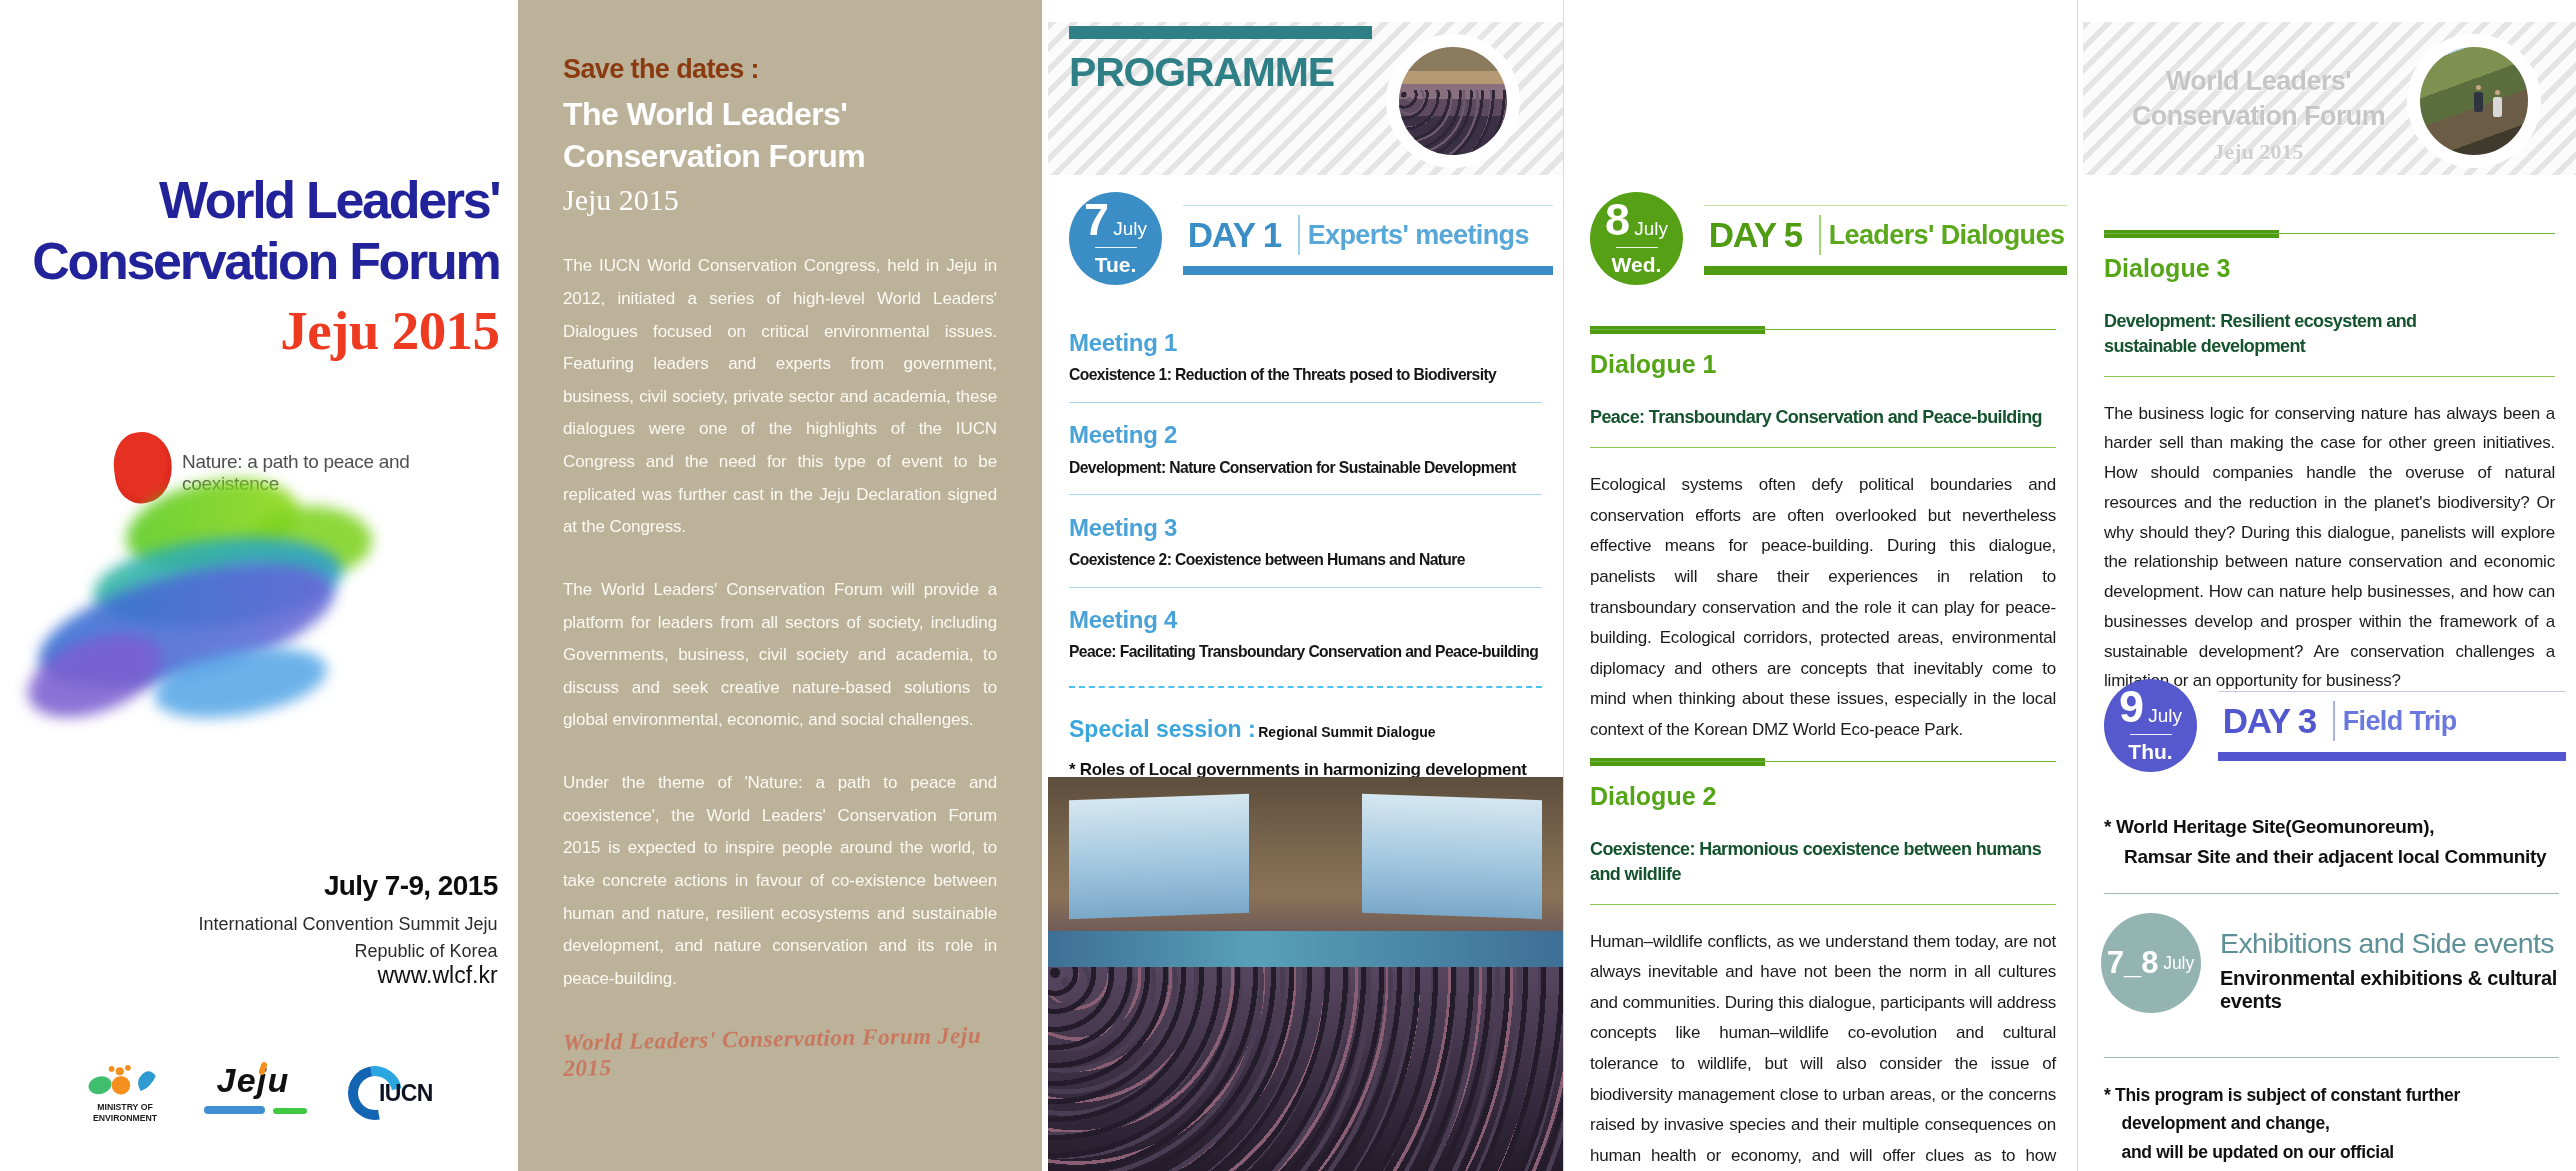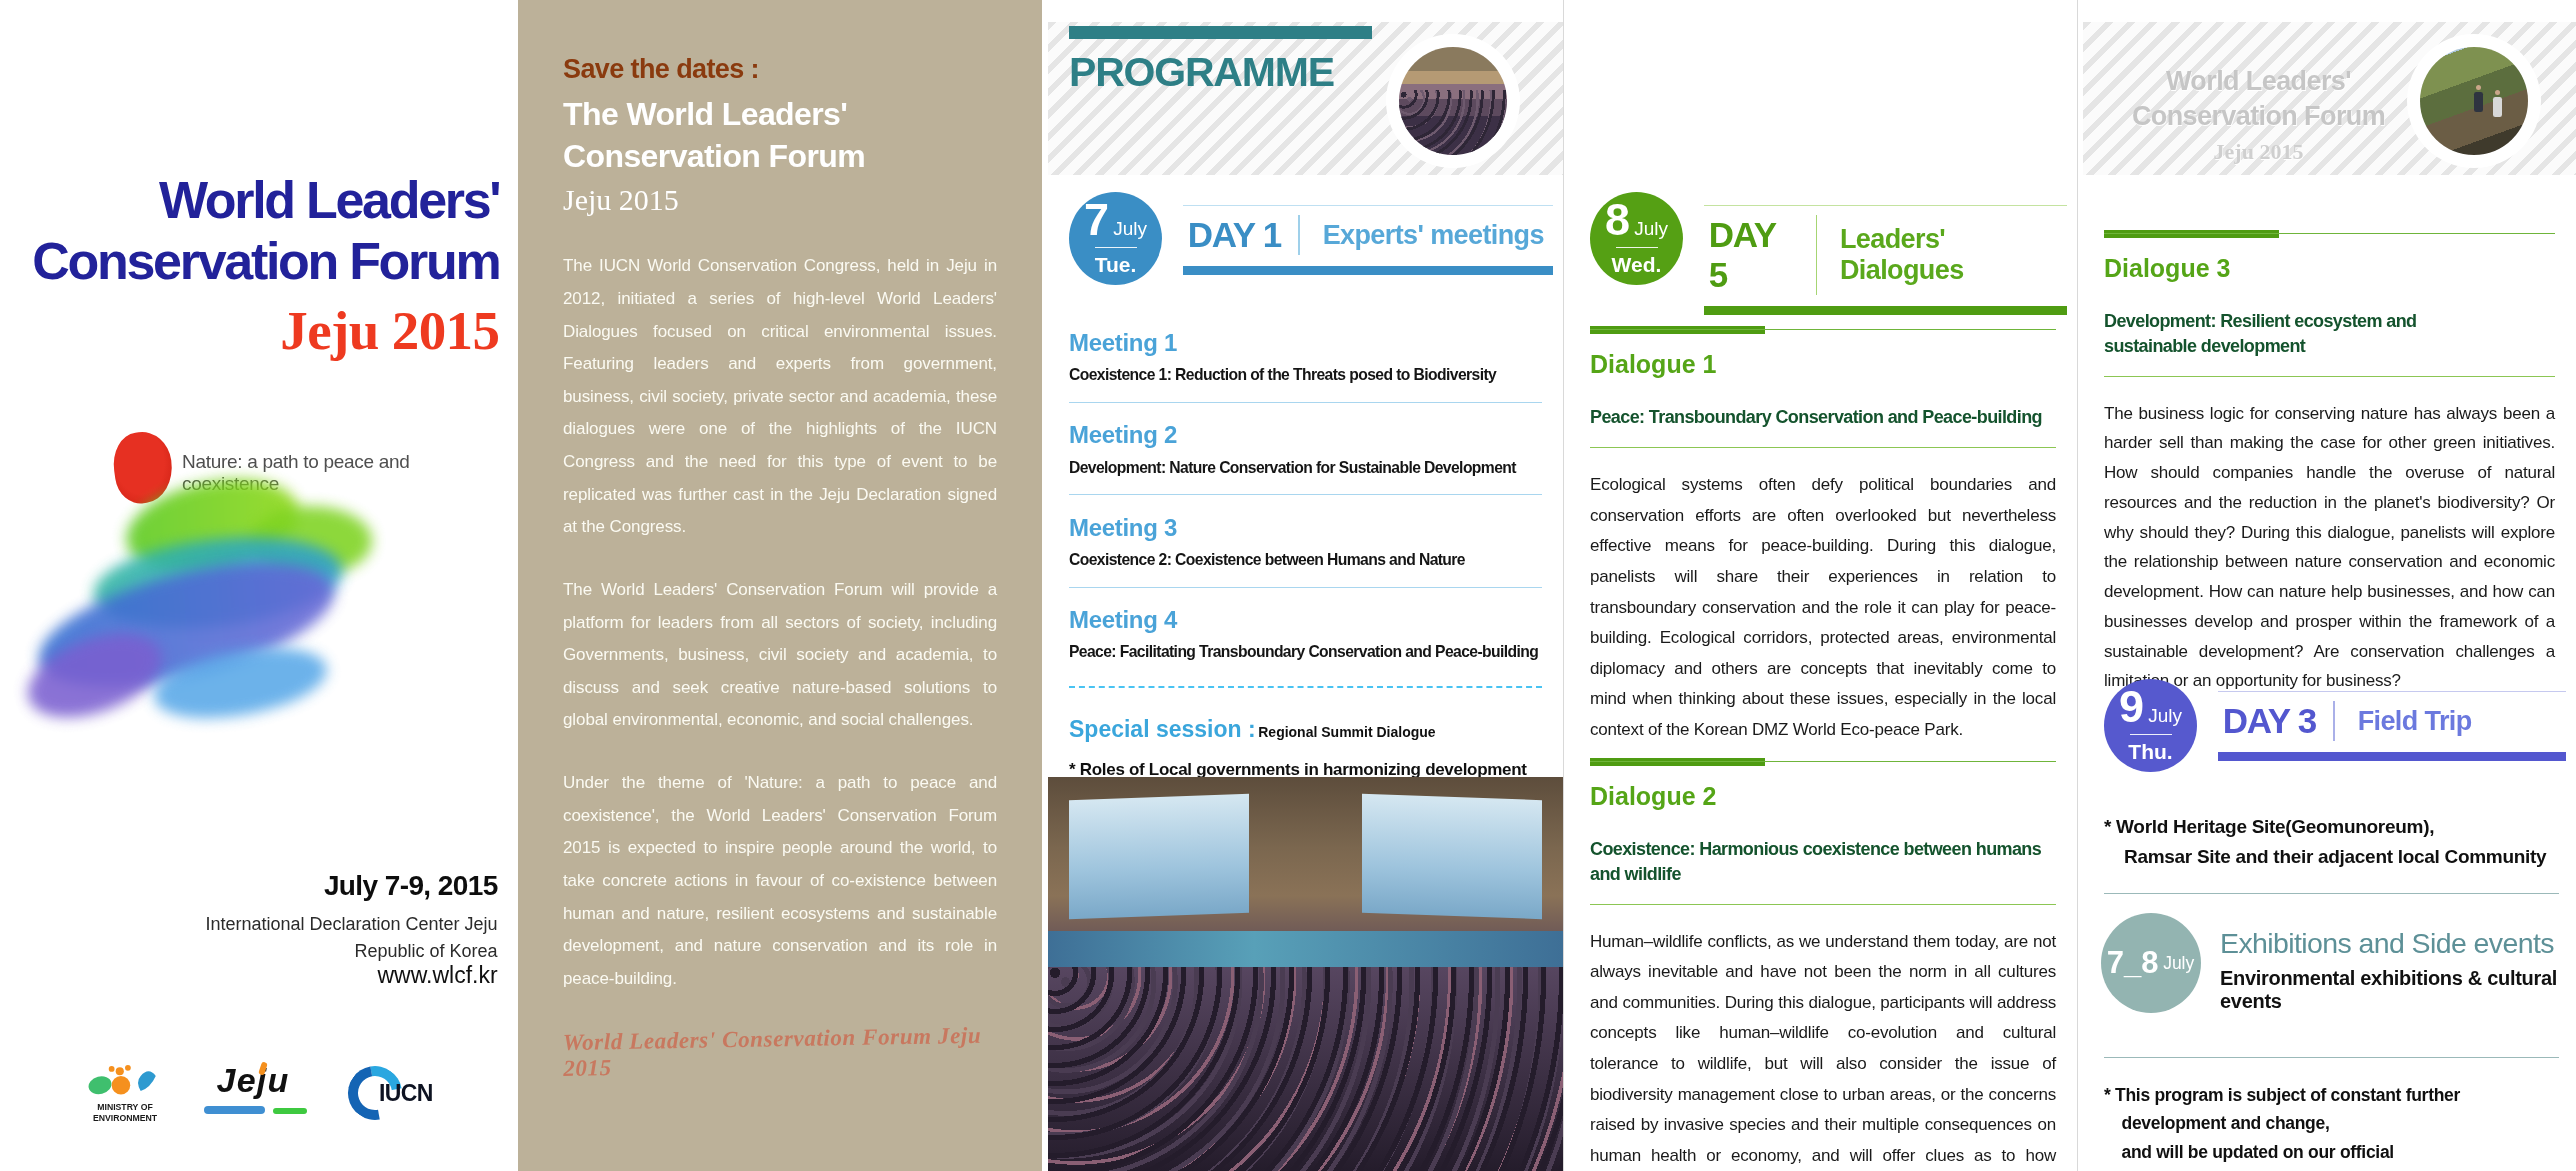--- a/index.html
+++ b/index.html
@@ -62,21 +62,21 @@
   .dc-row{display:flex;align-items:baseline;}
   .dc-num{font-size:45px;font-weight:bold;line-height:.9;}
   .dc-mon{font-size:19px;margin-left:4.1px;}
   .dc-div{width:42px;border-top:1.2px solid rgba(255,255,255,.9);margin:7px 0 4.7px;}
   .dc-day{font-size:21px;font-weight:bold;}
   .dayhead{position:absolute;left:135px;right:10.5px;}
   .dh-top{border-top:1.2px solid;}
   .dh-mid{display:flex;align-items:center;padding:9.3px 0 10.5px;}
   .dh-label{font-size:35px;font-weight:800;letter-spacing:-1.2px;padding:0 17.5px 0 4.7px;}
   .dh-sep{width:1.2px;align-self:stretch;}
-  .dh-title{font-size:27px;font-weight:600;padding-left:23px;letter-spacing:-0.6px;}
+  .dh-title{font-size:27px;font-weight:600;padding-left:8px;letter-spacing:-0.6px;}
   .dh-thick{height:9.3px;}
 
   
   .p-prog{left:1048px;width:515px;border-right:1.2px solid #d9d9d9;}
   .prog-bar{position:absolute;top:3.5px;left:21px;width:303px;height:13px;background:#2e7f86;}
   .prog-title{position:absolute;top:27px;left:21px;font-size:41px;font-weight:800;color:#2e7f86;letter-spacing:-1.2px;}
   .prog-photo{top:24.5px;left:351px;width:108px;height:108px;
      background:linear-gradient(180deg,#8a7a5e 0 22%,#b59a74 22% 34%,#8a6f7e 34% 48%,#5d4a5e 48% 64%,#3c3046 64% 100%);}
   .crowd-dots{position:absolute;left:0;right:0;bottom:0;height:60%;
      background-image:repeating-radial-gradient(circle at 4.7px 4.7px,#2e2636 0 2.9px,transparent 2.9px 11px),
@@ -180,21 +180,21 @@
     <div class="tagline">Nature: a path to peace and coexistence</div>
     <div class="wc wc1"></div>
     <div class="wc wc2"></div>
     <div class="wc wc3"></div>
     <div class="wc wc4"></div>
     <div class="wc wc5"></div>
     <div class="wc wc6"></div>
     <div class="cover-date">
       <div class="d">July 7-9, 2015</div>
       <div class="v">
-        <div>International Declaration Center Jeju</div>
+        <div>International Convention Summit Jeju</div>
         <div>Republic of Korea</div>
       </div>
     </div>
     <div class="cover-site">www.wlcf.kr</div>
     <div class="logos">
       <div class="logo">
         <svg width="76" height="36" viewBox="0 0 130 62">
           <ellipse cx="22" cy="40" rx="20" ry="15" fill="#3fbf6e" transform="rotate(-14 22 40)"></ellipse>
           <circle cx="56" cy="16" r="7" fill="#f5901e"></circle>
           <circle cx="42" cy="12" r="5" fill="#f5901e"></circle>

